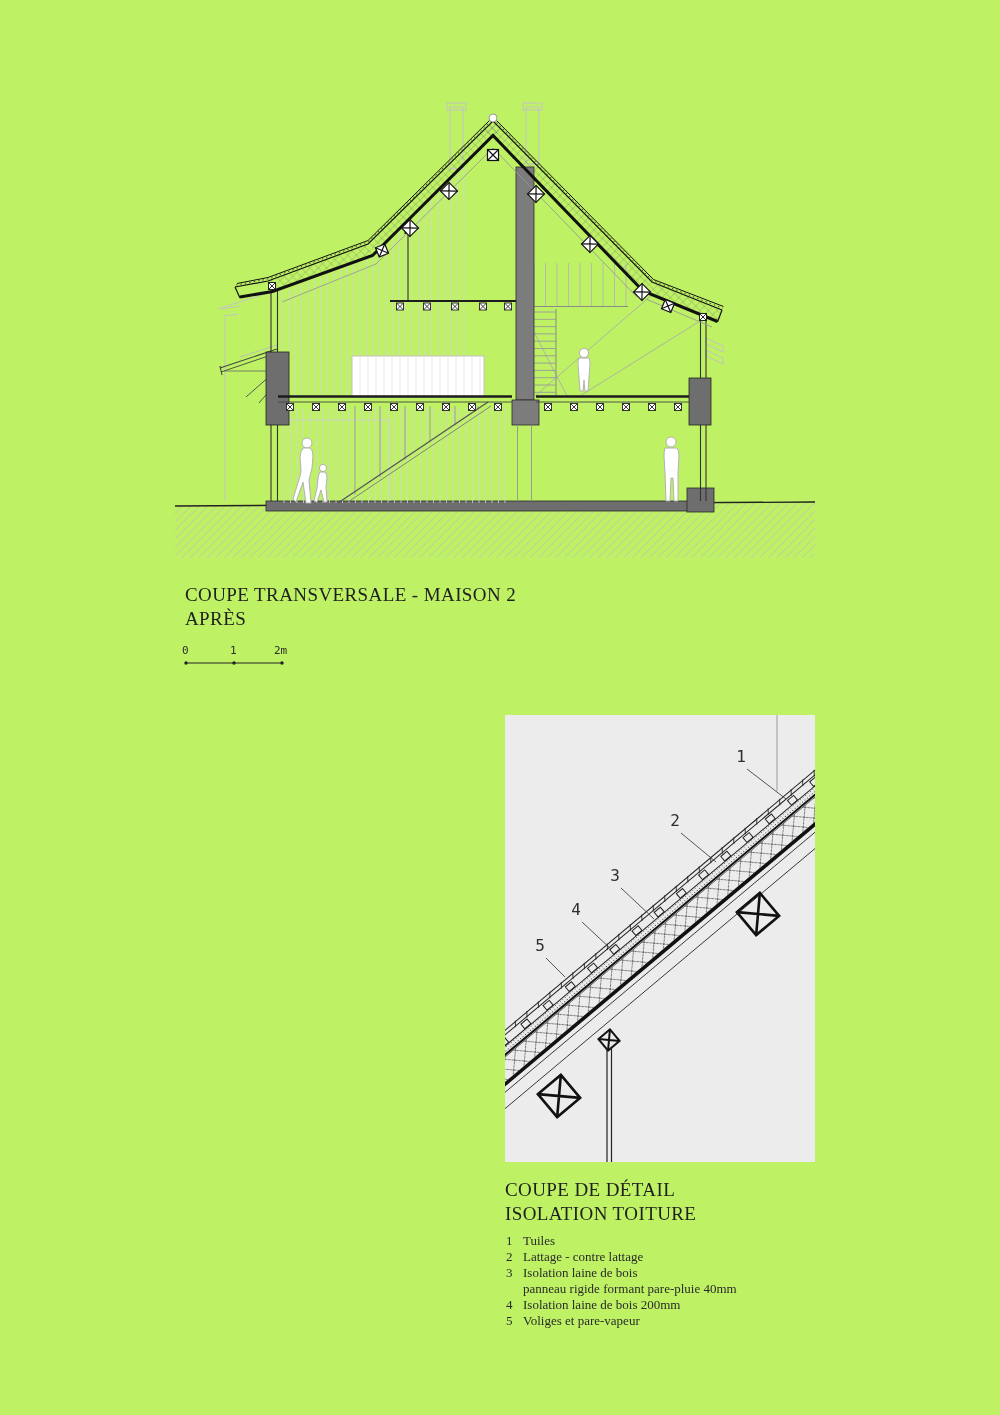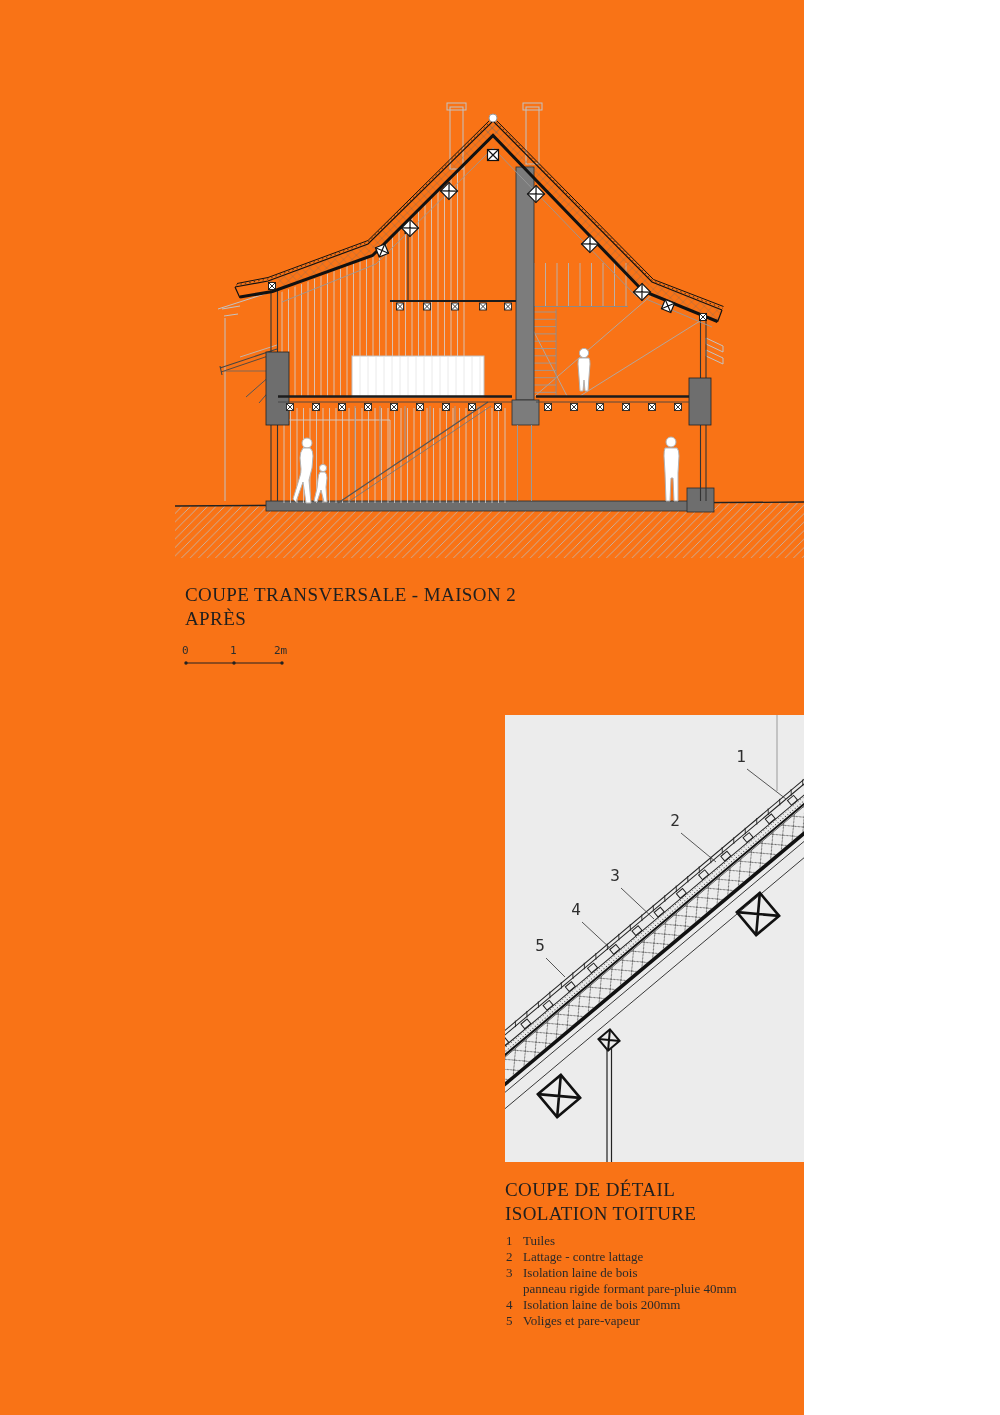--- a/index.html
+++ b/index.html
@@ -1,16 +1,16 @@
 <!DOCTYPE html>
 <html><head>
 <meta charset="utf-8">
 <style>
   html,body{margin:0;padding:0;background:#ffffff;}
-  .sheet{position:relative;width:804px;height:1415px;background:#f97316;overflow:hidden;
+  .sheet{position:relative;width:1000px;height:1415px;background:#bef264;overflow:hidden;
          font-family:"Liberation Serif", serif;}
   svg{position:absolute;left:0;top:0;}
   text{user-select:none;}
   .title-text{font-family:"Liberation Serif", serif;font-size:19px;letter-spacing:.4px;fill:#1f1f1f;}
   .legend-text{font-family:"Liberation Serif", serif;font-size:13px;fill:#2a2a2a;}
   .mono-num{font-family:"DejaVu Sans Mono", monospace;fill:#2e2e2e;}
 </style>
 </head>
 <body>
 

